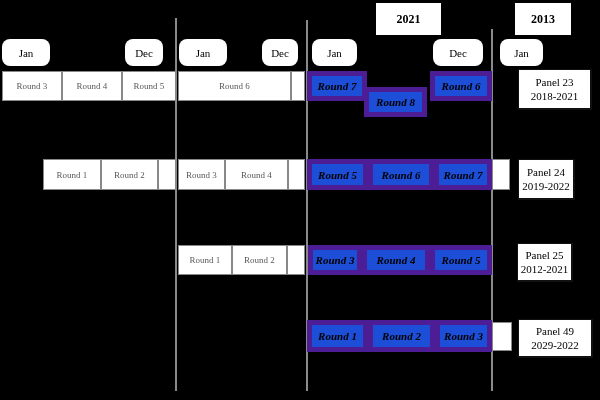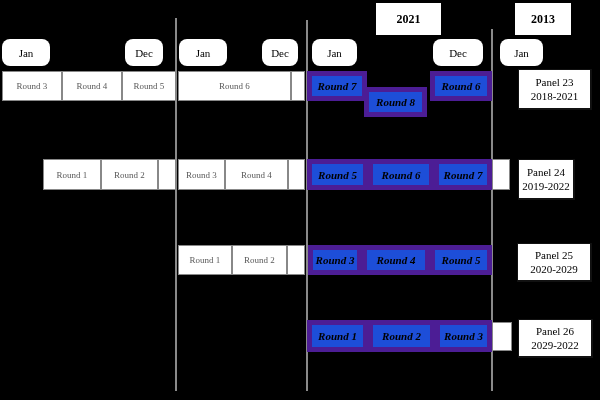--- a/index.html
+++ b/index.html
@@ -86,27 +86,27 @@
     <span>Panel 24</span>
     <span>2019-2022</span>
   </div>
 
   <div class="cell white" style="left:178px;top:245px;width:54px;height:30px;">Round 1</div>
   <div class="cell white" style="left:232px;top:245px;width:55px;height:30px;">Round 2</div>
   <div class="cell white" style="left:287px;top:245px;width:18px;height:30px;"></div>
   <div class="cell gray" style="left:308px;top:245px;width:54px;height:30px;">Round 3</div>
   <div class="cell gray" style="left:362px;top:245px;width:68px;height:30px;">Round 4</div>
   <div class="cell gray" style="left:430px;top:245px;width:62px;height:30px;">Round 5</div>
-  <div class="panelbox" style="left:517px;top:243px;width:75px;height:39px;">
+  <div class="panelbox" style="left:517px;top:243px;width:56px;height:39px;">
     <span>Panel 25</span>
-    <span>2020-2029</span>
+    <span>2012-2021</span>
   </div>
 
   <div class="cell gray" style="left:307px;top:320px;width:61px;height:32px;">Round 1</div>
   <div class="cell gray" style="left:368px;top:320px;width:67px;height:32px;">Round 2</div>
   <div class="cell gray" style="left:435px;top:320px;width:57px;height:32px;">Round 3</div>
   <div class="cell white" style="left:492px;top:322px;width:20px;height:29px;"></div>
   <div class="panelbox" style="left:518px;top:319px;width:75px;height:39px;">
-    <span>Panel 26</span>
+    <span>Panel 49</span>
     <span>2029-2022</span>
   </div>
 
 </div>
 
 </body></html>

